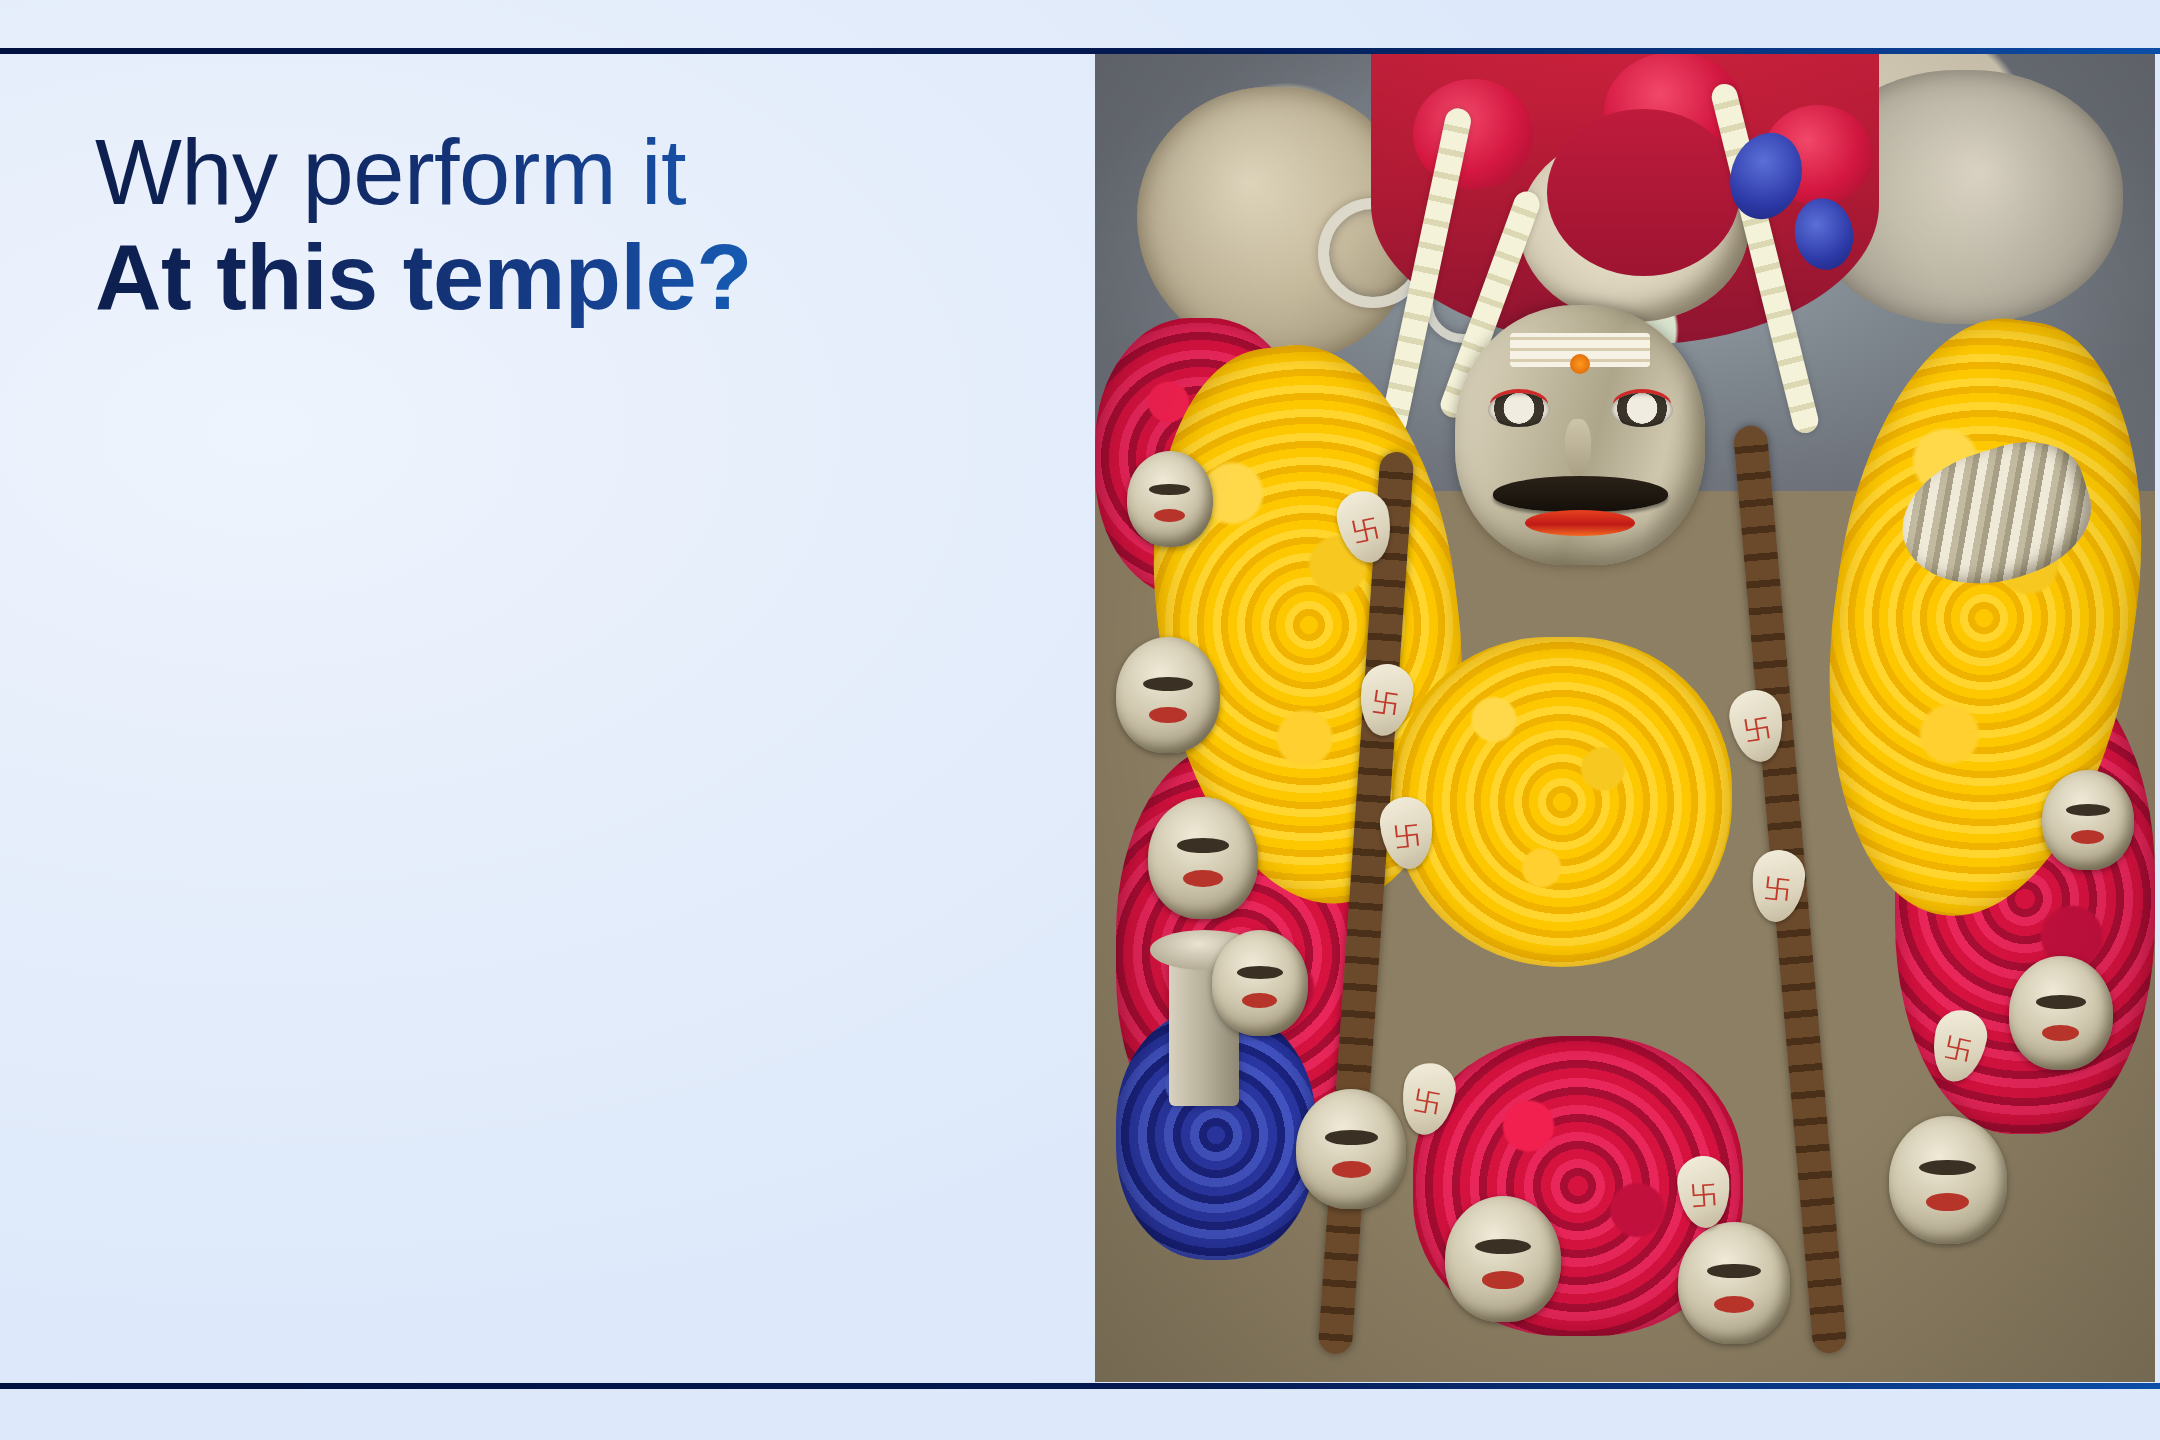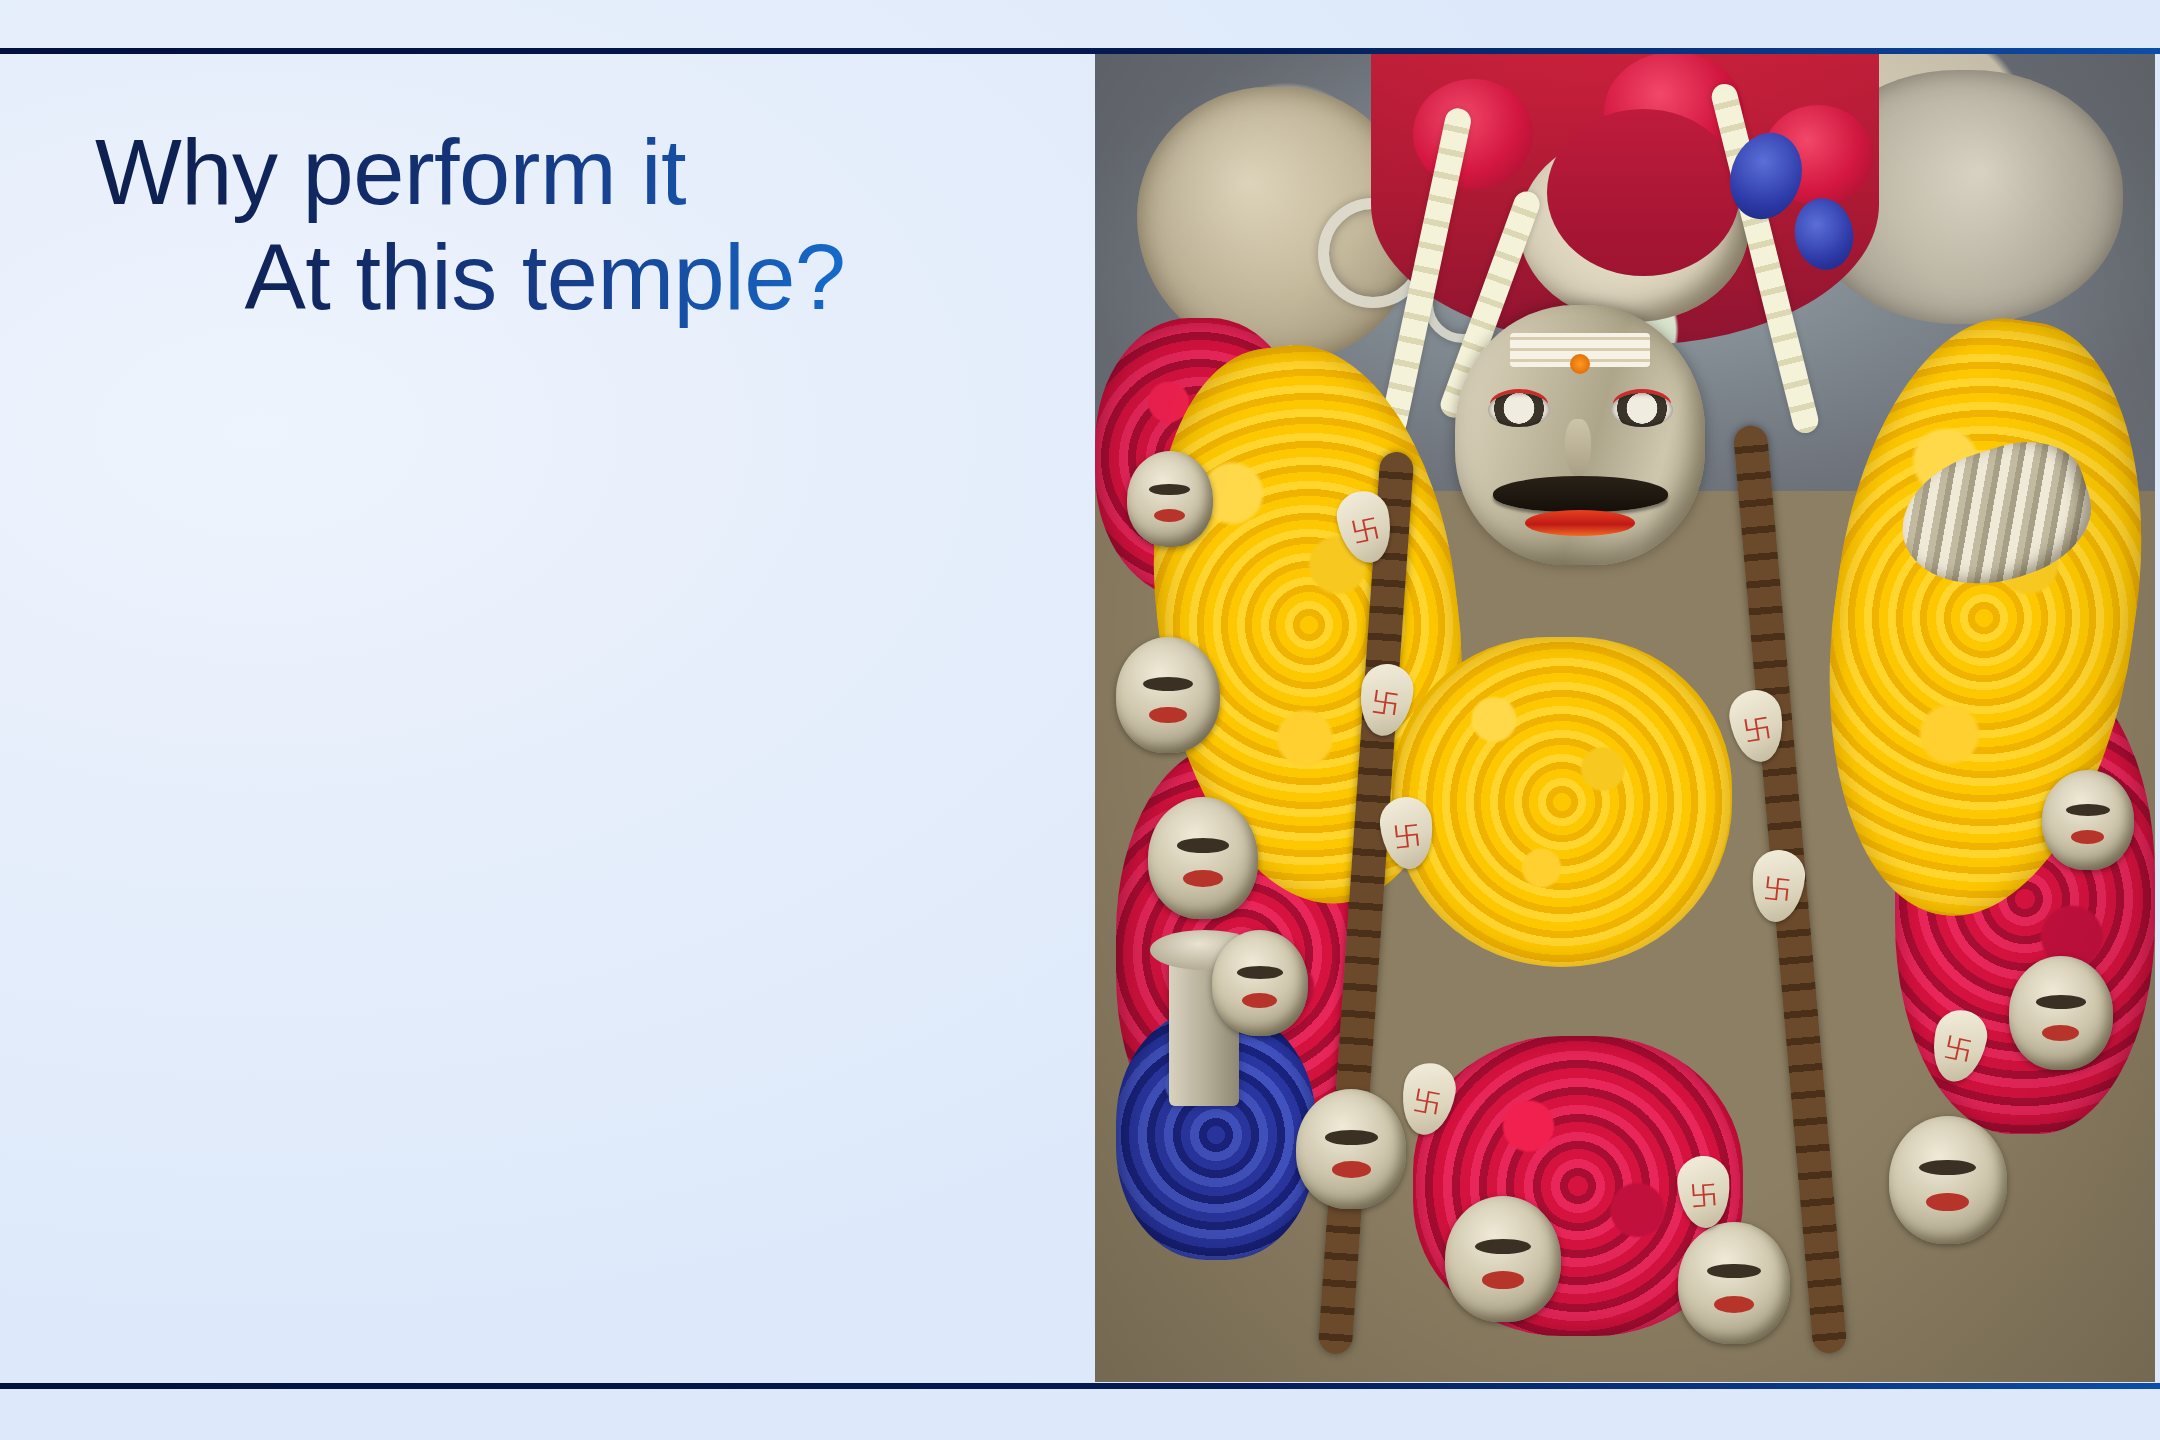--- a/index.html
+++ b/index.html
@@ -43,21 +43,21 @@
     line-height:1.14;
     letter-spacing:-0.5px;
     white-space:nowrap;
     background:linear-gradient(95deg,#0c1f4e 0%,#10255c 22%,#16408e 55%,#1669c8 82%,#1877d6 100%);
     -webkit-background-clip:text;
     background-clip:text;
     color:transparent;
     -webkit-text-fill-color:transparent;
   }
   .headline .line.one { font-weight:400; }
-  .headline .line.two { font-weight:400;text-align:center; }
+  .headline .line.two { font-weight:700; }
 
   .body-copy {
     font-size:50px;
     font-weight:600;
     line-height:1.48;
     letter-spacing:-0.2px;
     color:#22246e;
     max-width:880px;
   }
 

